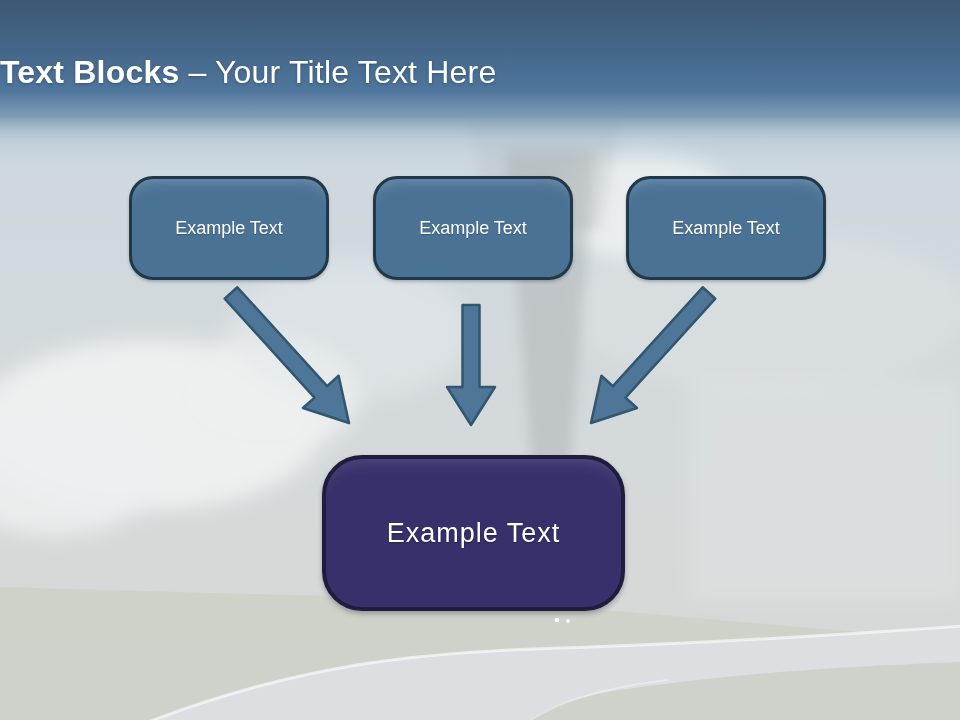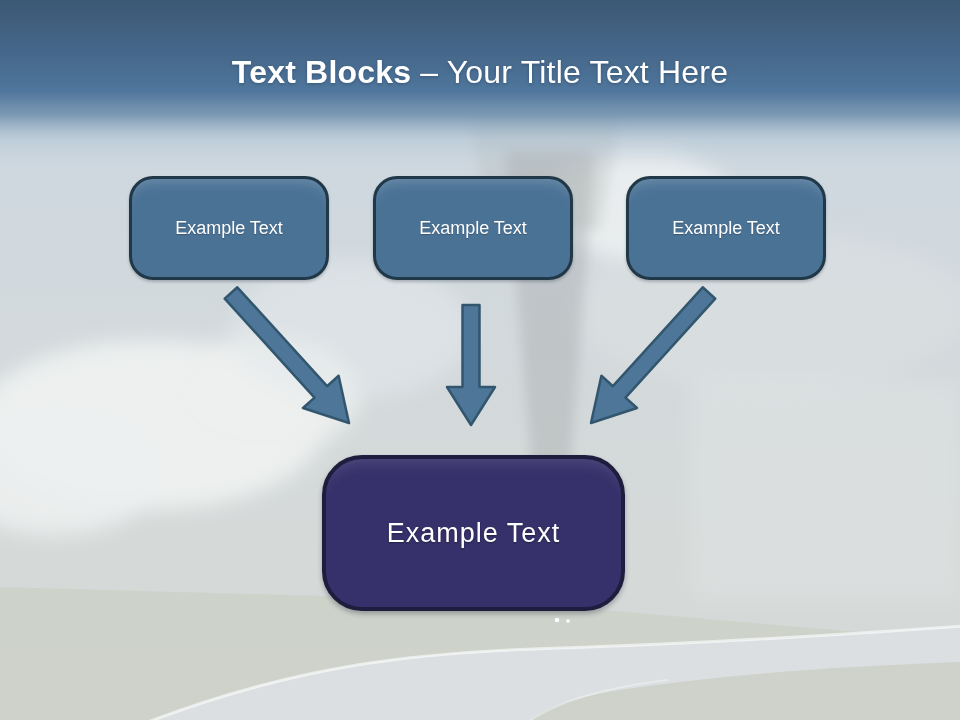--- a/index.html
+++ b/index.html
@@ -10,21 +10,21 @@
   }
   .slide{position:relative;width:960px;height:720px;overflow:hidden;}
 
   
   .bg{position:absolute;inset:0;width:960px;height:720px;display:block;}
 
   
 
   .title{
     position:absolute;left:0;top:52px;width:960px;margin:0;
-    text-align:center;color:#ffffff;
+    color:#ffffff;
     font-size:32px;line-height:40px;font-weight:400;
     text-shadow:0 1px 3px rgba(20,40,60,.35);
     letter-spacing:.2px;
   }
   .title .t-bold{font-weight:700;}
   .title .t-reg{font-weight:400;margin-left:9px;}
 
   .tbox{
     position:absolute;top:176px;height:104px;width:200px;
     box-sizing:border-box;

